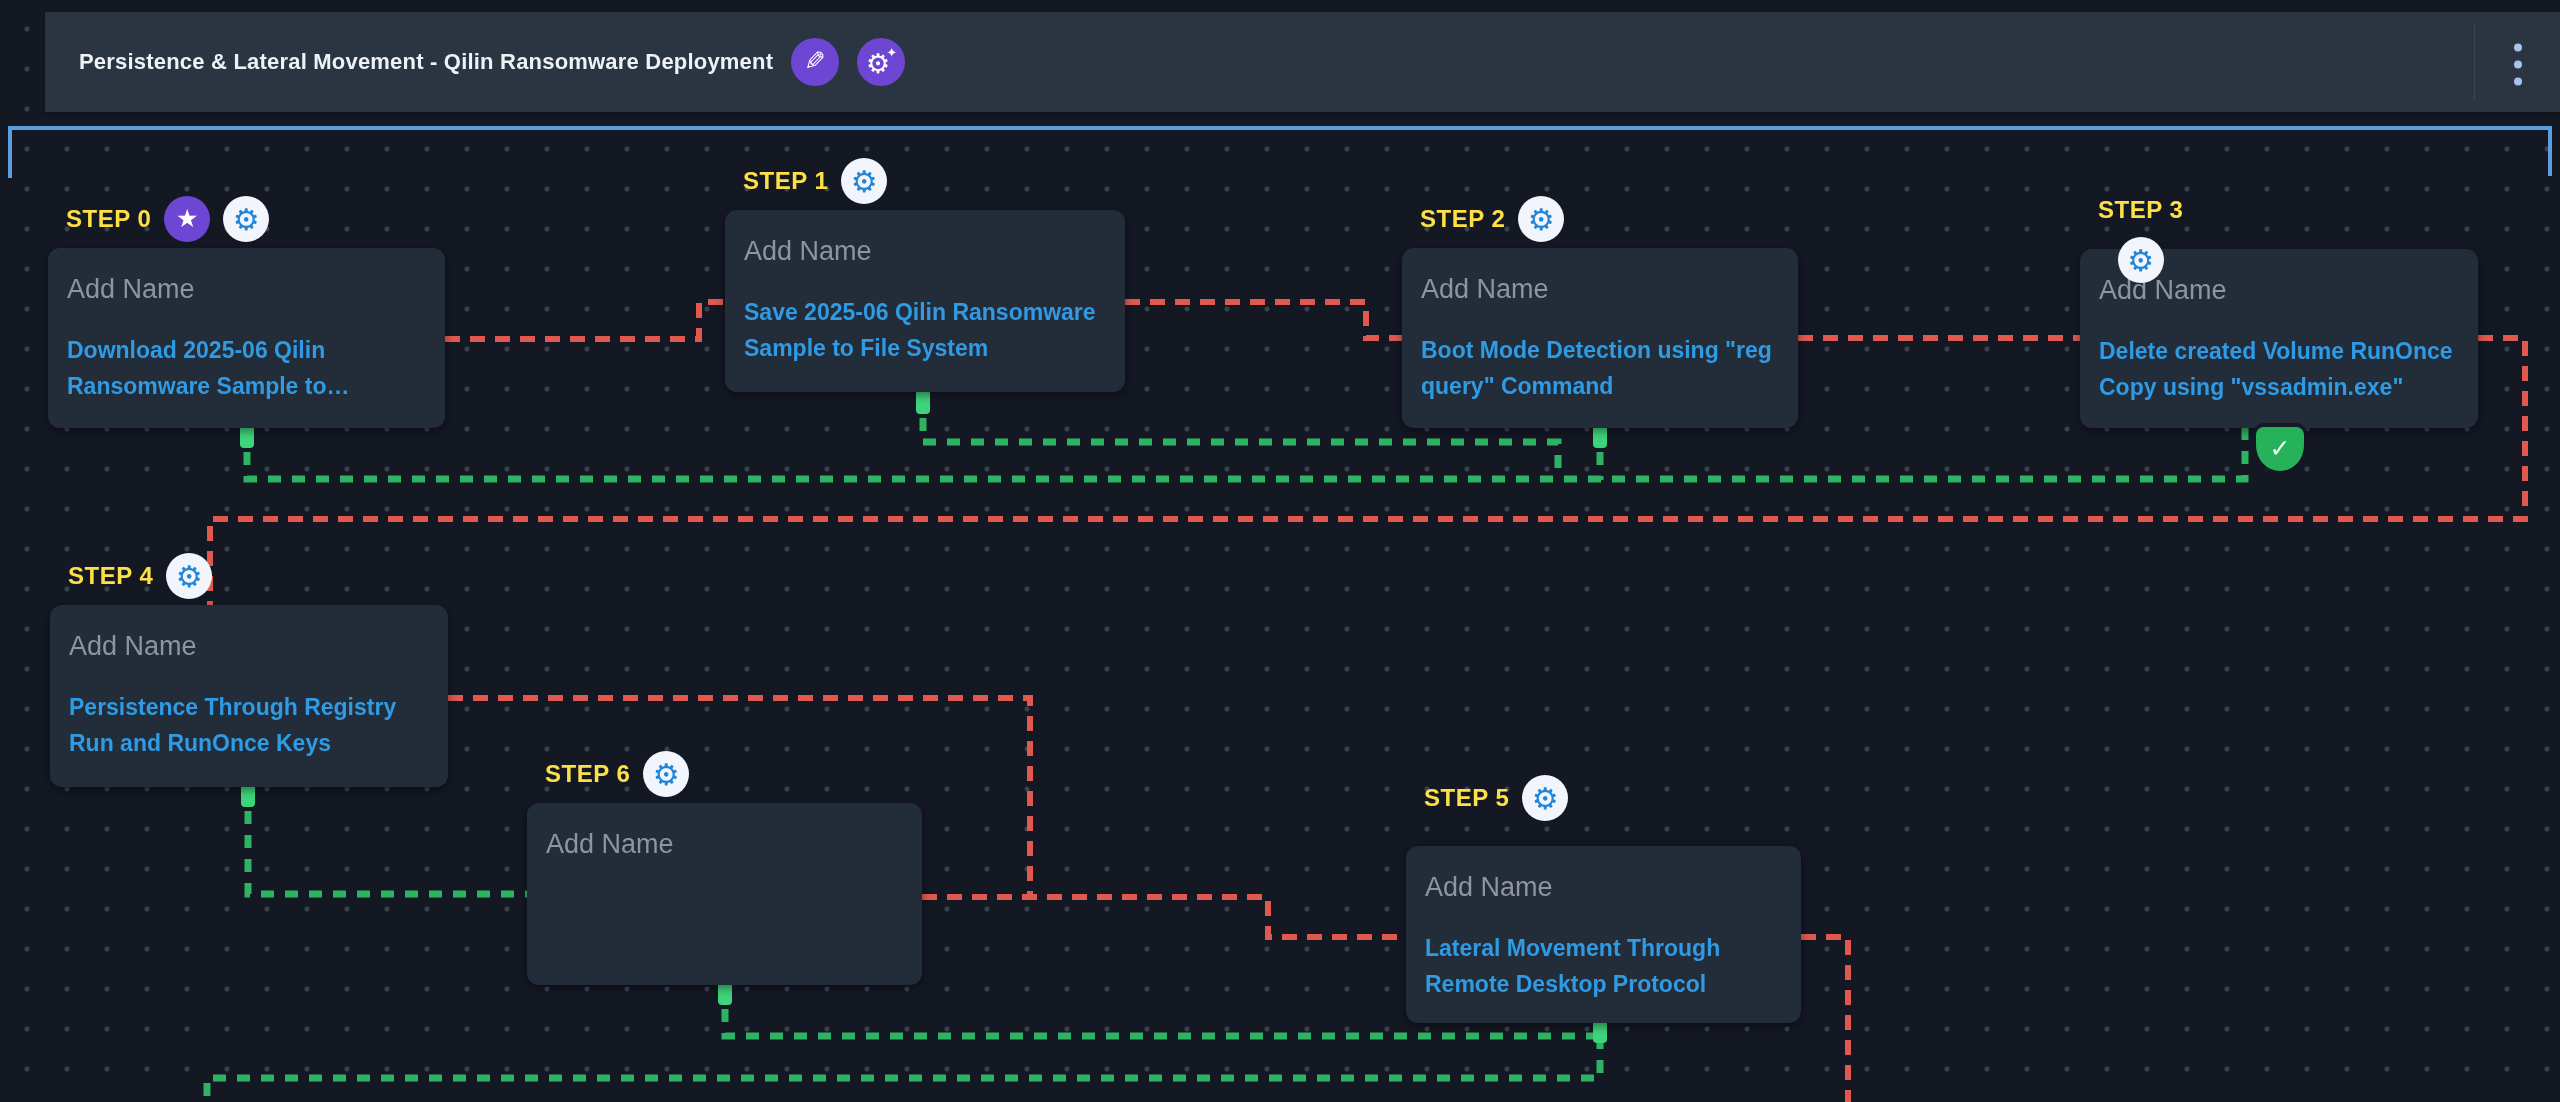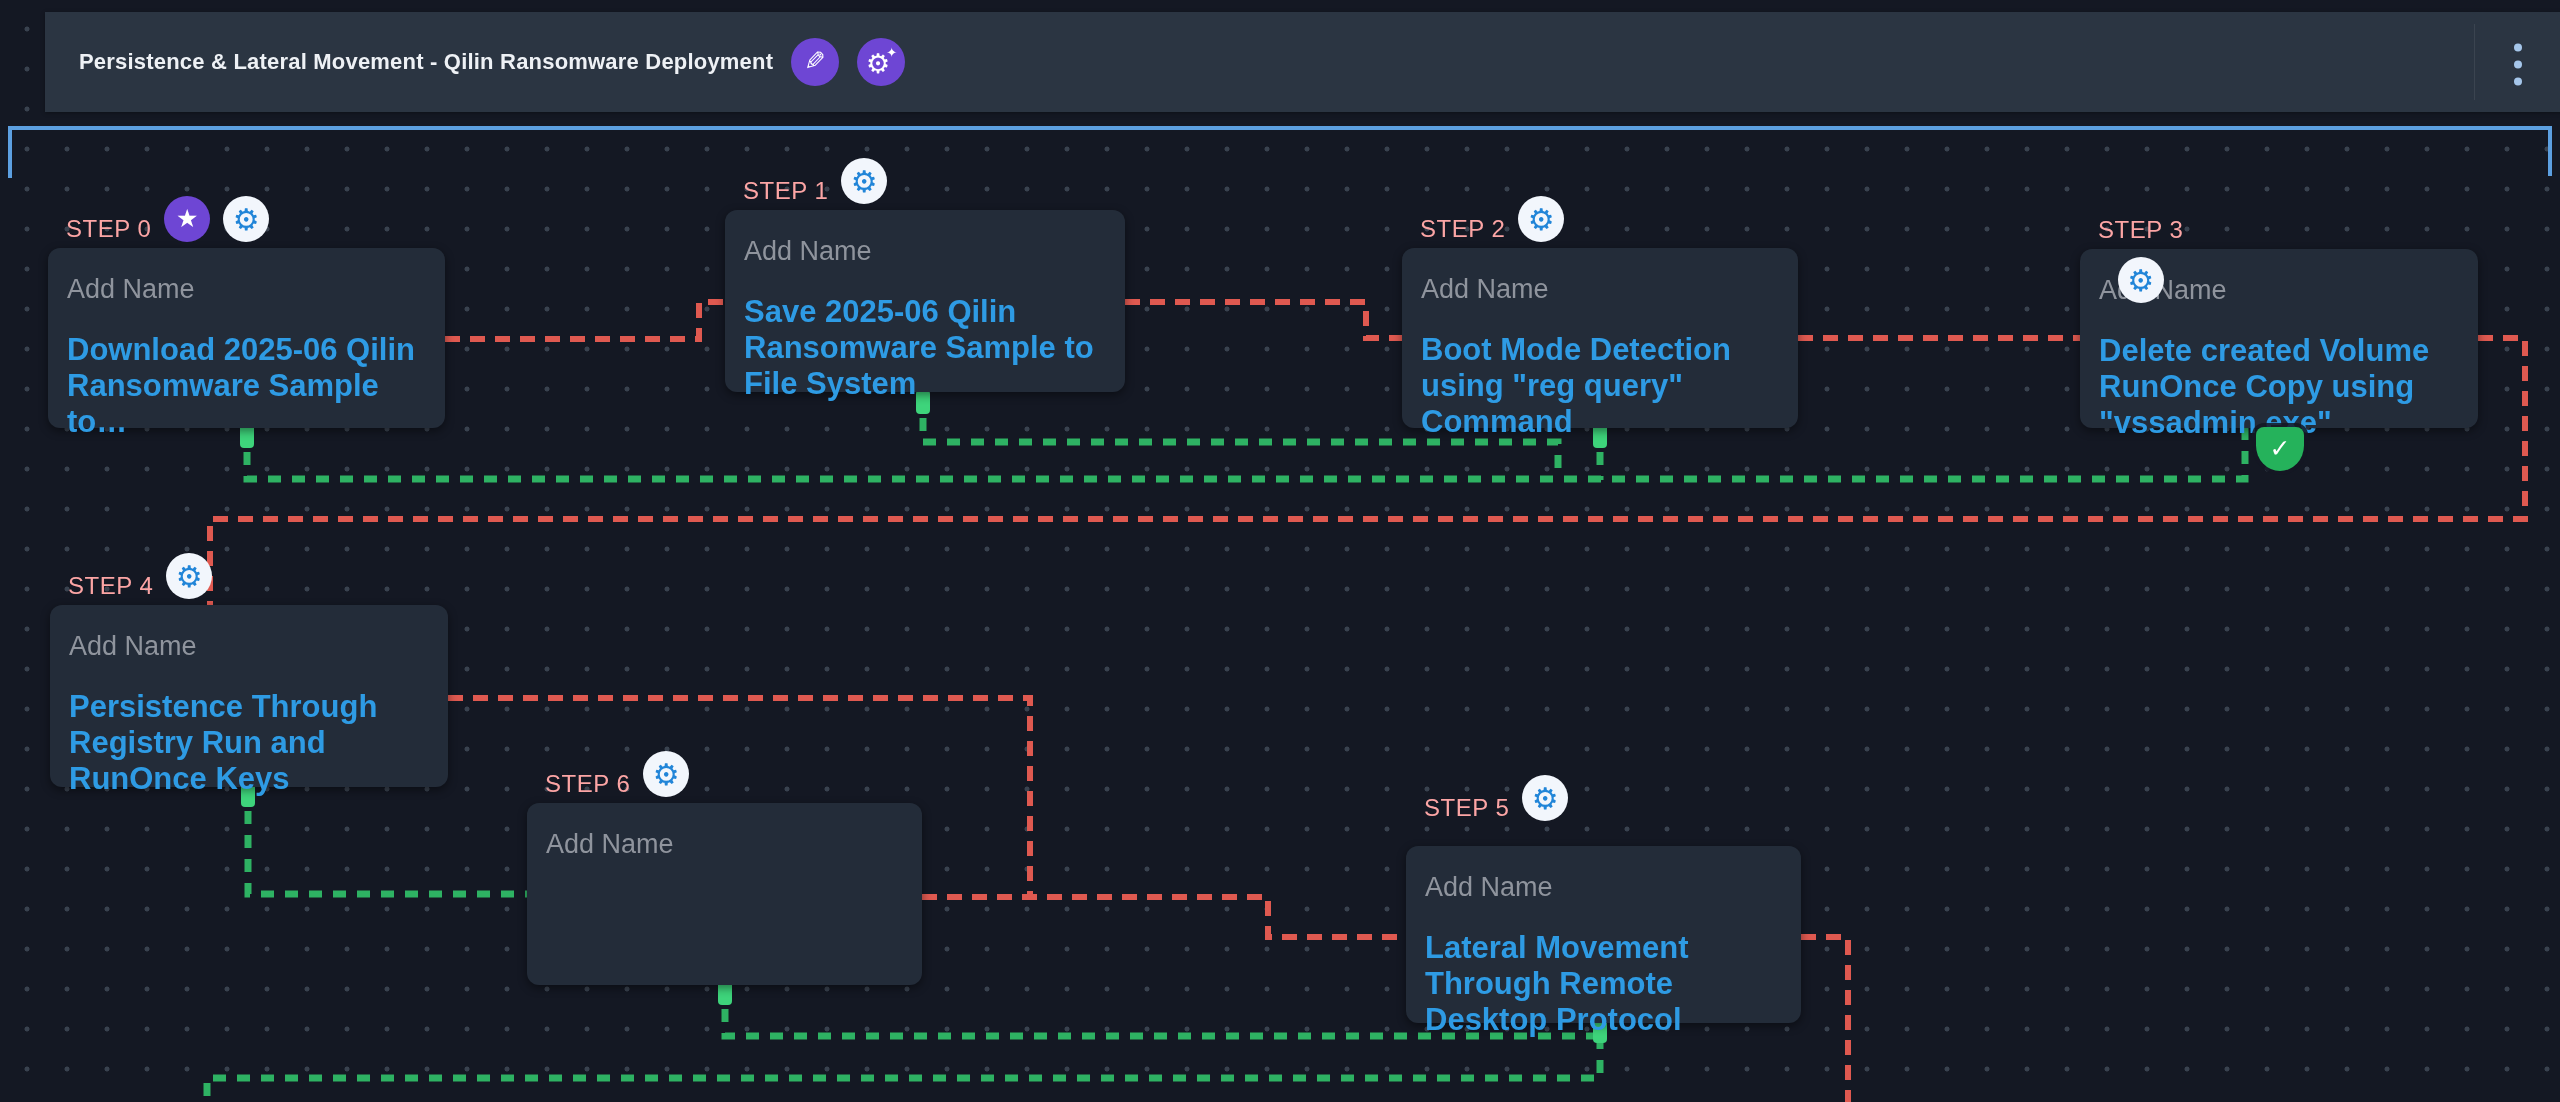--- a/index.html
+++ b/index.html
@@ -41,27 +41,27 @@
   .bracket-right{position:absolute;left:2548px;top:126px;width:4px;height:50px;background:#5c9fe0;z-index:4;}
   
   #edges{position:absolute;left:0;top:0;z-index:1;pointer-events:none;}
   
   .step-card{
     position:absolute;background:#232c39;border-radius:12px;z-index:2;
     box-shadow:0 3px 10px rgba(0,0,0,.45);cursor:pointer;
   }
   .card-addname{margin:26px 0 0 19px;font-size:27px;color:#8f949d;}
   .card-desc{
-    margin:27px 19px 0 19px;font-size:31px;font-weight:bold;color:#2e9be4;
+    margin:27px 19px 0 19px;font-size:23px;font-weight:bold;color:#2e9be4;
     line-height:36px;cursor:pointer;
   }
   .step-label-row{
     position:absolute;display:flex;align-items:center;gap:13px;z-index:3;height:48px;
   }
-  .step-label{font-size:24px;font-weight:normal;color:#fca5a5;letter-spacing:.5px;cursor:default;margin-top:20px;}
+  .step-label{font-size:24px;font-weight:bold;color:#fde047;letter-spacing:.5px;cursor:default;}
   .circle-btn{
     width:46px;height:46px;border-radius:50%;display:flex;align-items:center;
     justify-content:center;cursor:pointer;flex:0 0 auto;
   }
   .circle-btn.white{background:#f2f6fc;}
   .circle-btn.white .g{color:#2185d8;font-size:30px;line-height:1;transform:translateY(1px);}
   .circle-btn.purple{background:#6e46d4;}
   .circle-btn.purple .s{color:#fff;font-size:25px;line-height:1;transform:translateY(-1px);}
   
   .stub{position:absolute;width:14px;height:24px;border-radius:4px;background:#3ed47b;z-index:2;}

